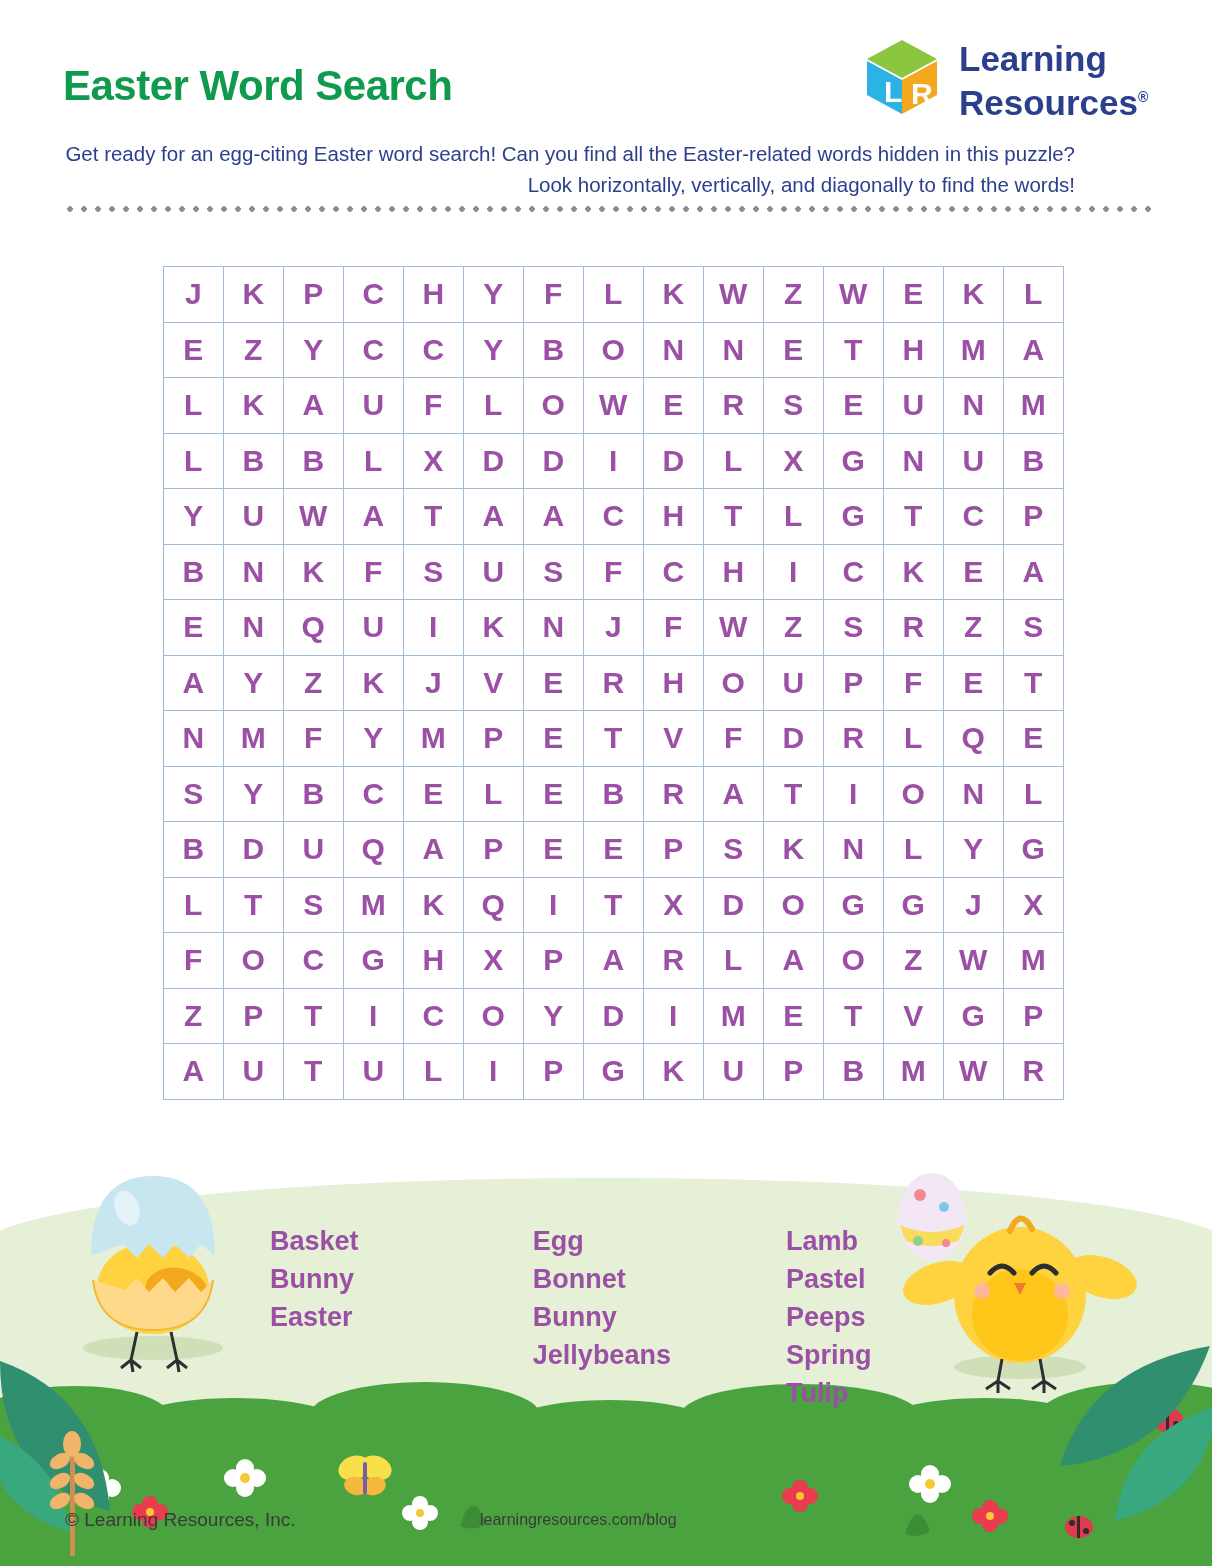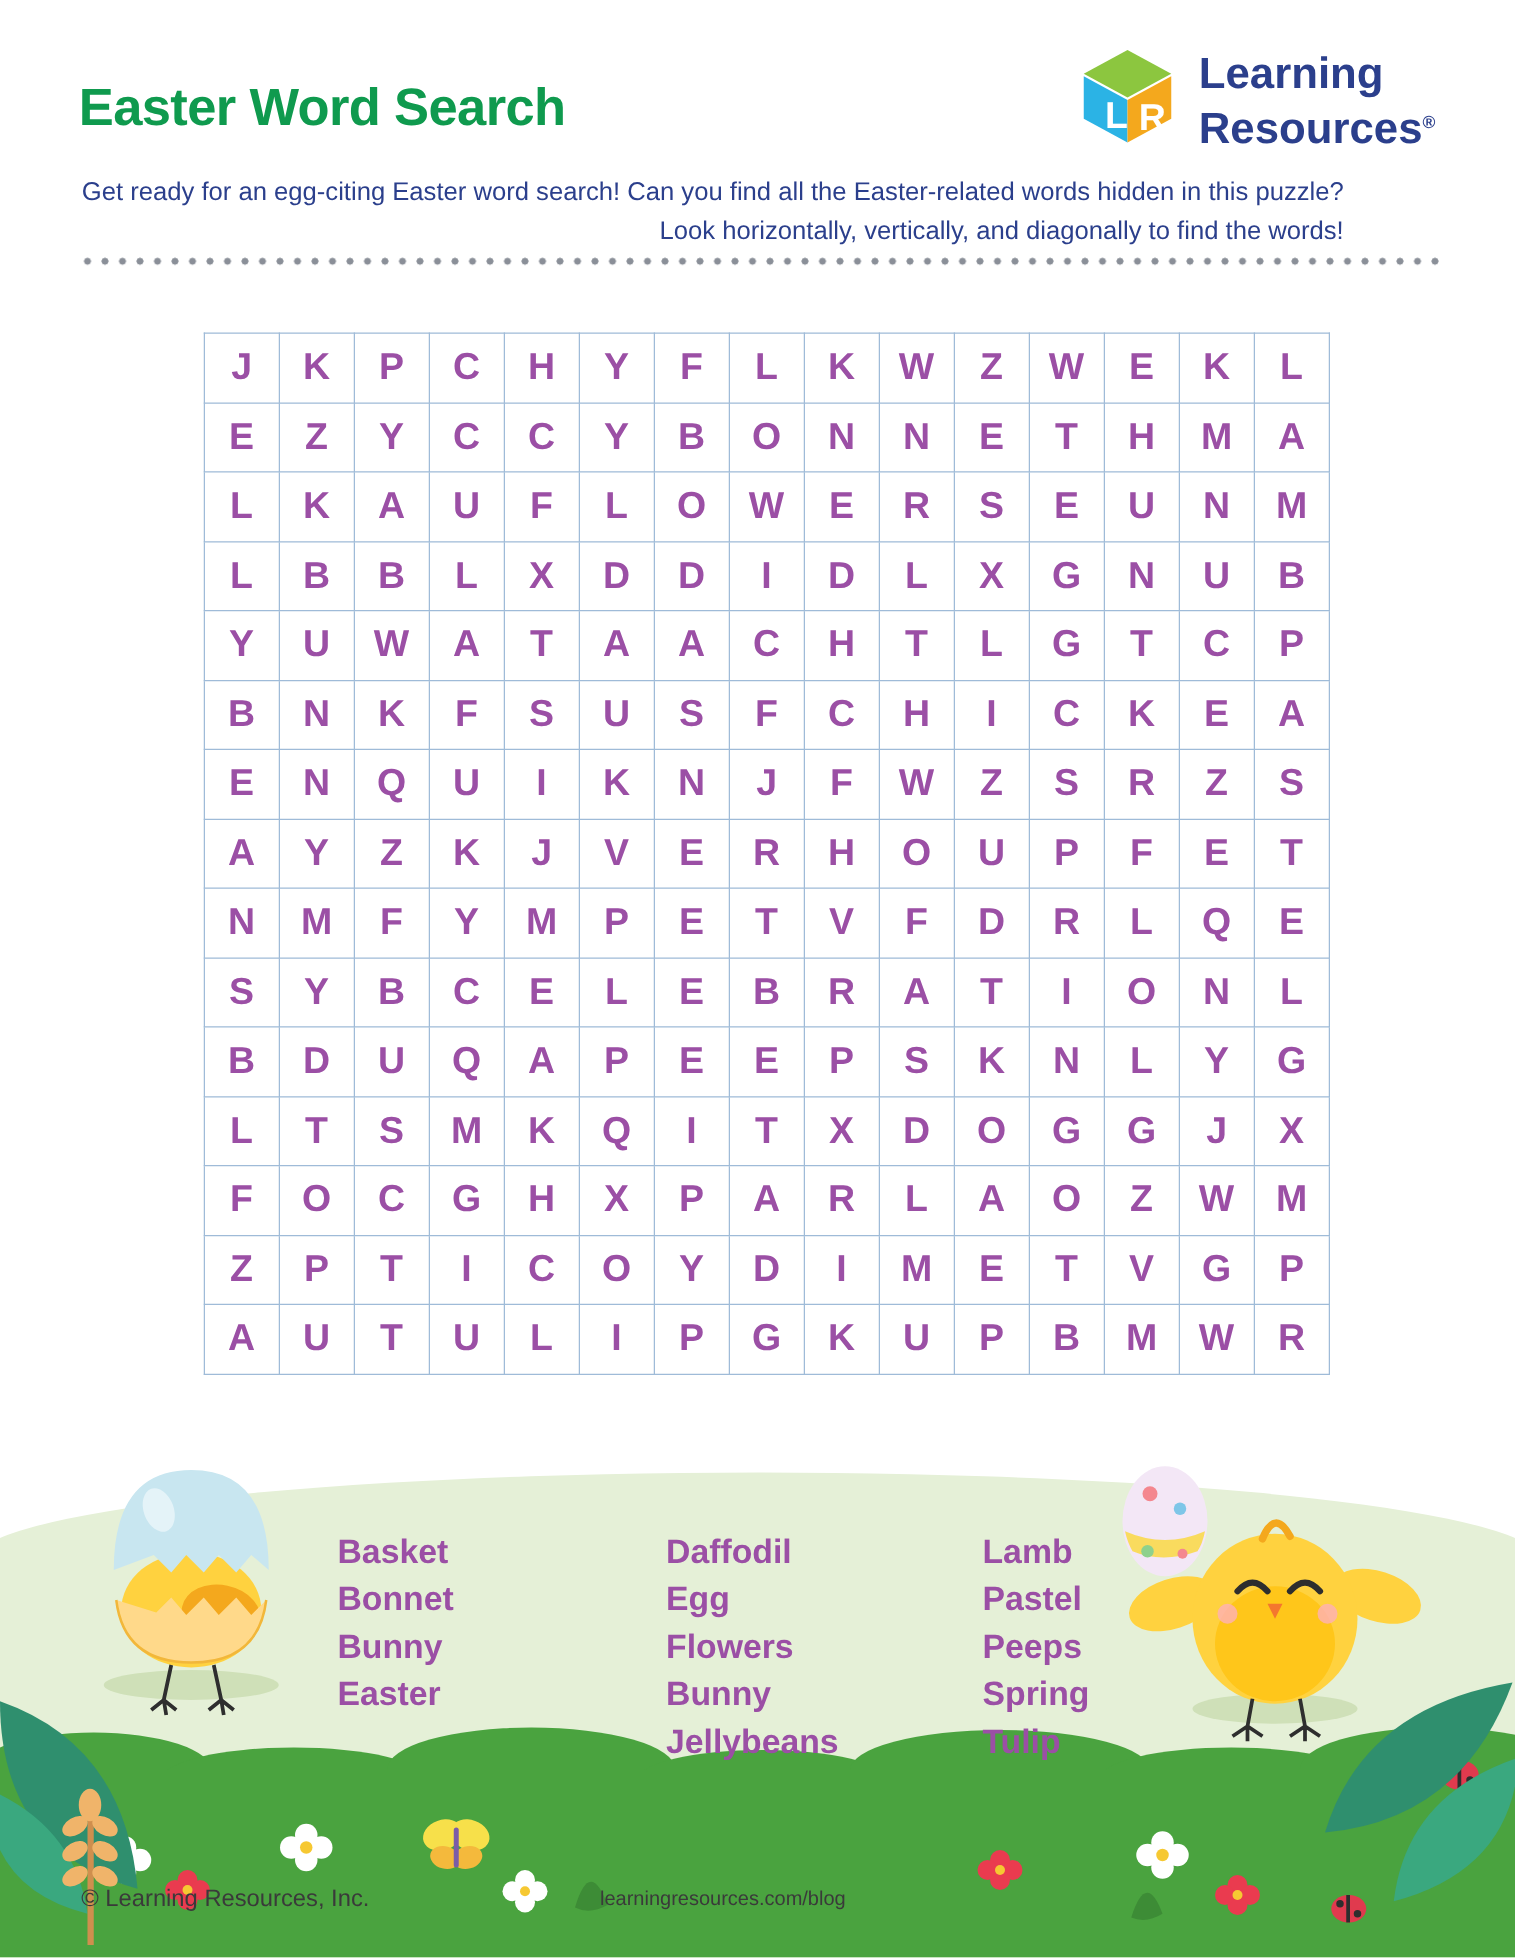--- a/index.html
+++ b/index.html
@@ -633,28 +633,26 @@
     <circle cx="30" cy="40" r="6" fill="#f4878f"></circle>
     <circle cx="54" cy="52" r="5" fill="#7ec6e8"></circle>
     <circle cx="28" cy="86" r="5" fill="#8ed18c"></circle>
     <circle cx="56" cy="88" r="4" fill="#f4878f"></circle>
   </svg>
 </div>
 
 <div class="word-list">
   <div class="word-col c1">
     <div class="word">Basket</div>
-    <div class="word">Bonnet</div>
     <div class="word">Bunny</div>
     <div class="word">Easter</div>
   </div>
   <div class="word-col c2">
-    <div class="word">Daffodil</div>
     <div class="word">Egg</div>
-    <div class="word">Flowers</div>
+    <div class="word">Bonnet</div>
     <div class="word">Bunny</div>
     <div class="word">Jellybeans</div>
   </div>
   <div class="word-col c3">
     <div class="word">Lamb</div>
     <div class="word">Pastel</div>
     <div class="word">Peeps</div>
     <div class="word">Spring</div>
     <div class="word">Tulip</div>
   </div>

